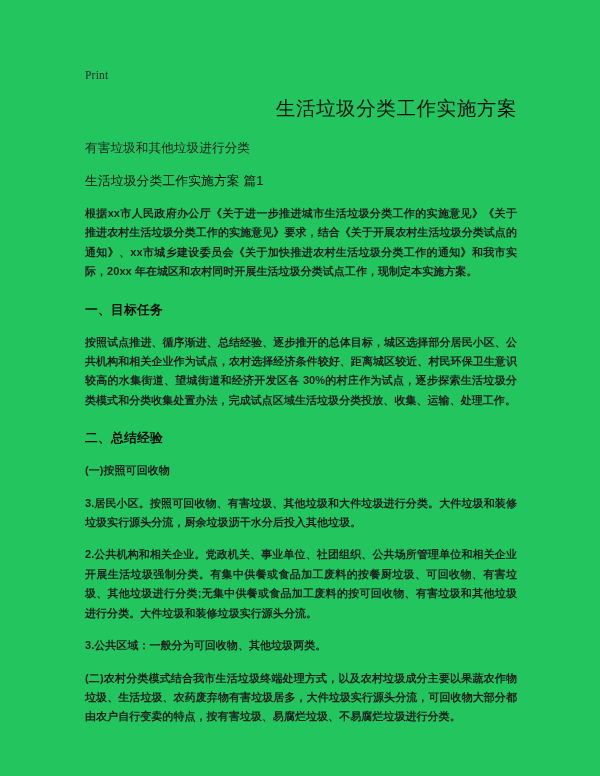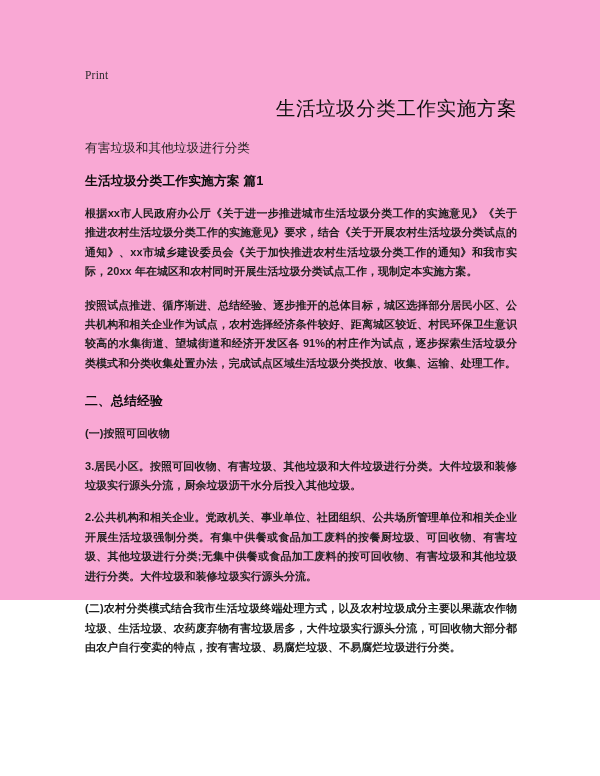--- a/index.html
+++ b/index.html
@@ -11,22 +11,22 @@
     width: 600px;
     height: 776px;
     overflow: hidden;
     font-family: "Liberation Sans", "DejaVu Sans", sans-serif;
     color: #1a1a1a;
     -webkit-font-smoothing: antialiased;
   }
   .page {
     position: relative;
     width: 600px;
-    height: 600px;
-    background: #f9a8d4;
+    height: 776px;
+    background: #22c55e;
     box-sizing: border-box;
   }
   .print-link {
     position: absolute;
     left: 85px;
     top: 68px;
     font-family: "Liberation Serif", "DejaVu Serif", serif;
     font-size: 11.5px;
     line-height: 14px;
     color: #2b2b2b;
@@ -58,21 +58,21 @@
     font-size: 12.6px;
     line-height: 19px;
     font-weight: 400;
     color: #1f1f1f;
     letter-spacing: 0.1px;
   }
   .section-title {
     margin: 13px 0 0 0;
     font-size: 12.8px;
     line-height: 19px;
-    font-weight: bold;
+    font-weight: normal;
     color: #0d0d0d;
     letter-spacing: 0.1px;
   }
   .h-num {
     margin: 18px 0 0 0;
     font-size: 12.8px;
     line-height: 19px;
     font-weight: bold;
     color: #0d0d0d;
     letter-spacing: 0.2px;
@@ -102,28 +102,30 @@
   <div class="doc-body">
 
     <h1 class="doc-title">生活垃圾分类工作实施方案</h1>
 
     <div class="subtitle">有害垃圾和其他垃圾进行分类</div>
 
     <div class="section-title">生活垃圾分类工作实施方案 篇1</div>
 
     <p class="para">根据xx市人民政府办公厅《关于进一步推进城市生活垃圾分类工作的实施意见》《关于推进农村生活垃圾分类工作的实施意见》要求，结合《关于开展农村生活垃圾分类试点的通知》、xx市城乡建设委员会《关于加快推进农村生活垃圾分类工作的通知》和我市实际，20xx 年在城区和农村同时开展生活垃圾分类试点工作，现制定本实施方案。</p>
 
+    <div class="h-num">一、目标任务</div>
 
-    <p class="para">按照试点推进、循序渐进、总结经验、逐步推开的总体目标，城区选择部分居民小区、公共机构和相关企业作为试点，农村选择经济条件较好、距离城区较近、村民环保卫生意识较高的水集街道、望城街道和经济开发区各 91%的村庄作为试点，逐步探索生活垃圾分类模式和分类收集处置办法，完成试点区域生活垃圾分类投放、收集、运输、处理工作。</p>
+    <p class="para">按照试点推进、循序渐进、总结经验、逐步推开的总体目标，城区选择部分居民小区、公共机构和相关企业作为试点，农村选择经济条件较好、距离城区较近、村民环保卫生意识较高的水集街道、望城街道和经济开发区各 30%的村庄作为试点，逐步探索生活垃圾分类模式和分类收集处置办法，完成试点区域生活垃圾分类投放、收集、运输、处理工作。</p>
 
     <div class="h-num">二、总结经验</div>
 
     <p class="para">(一)按照可回收物</p>
 
     <p class="para tight">3.居民小区。按照可回收物、有害垃圾、其他垃圾和大件垃圾进行分类。大件垃圾和装修垃圾实行源头分流，厨余垃圾沥干水分后投入其他垃圾。</p>
 
     <p class="para tight">2.公共机构和相关企业。党政机关、事业单位、社团组织、公共场所管理单位和相关企业开展生活垃圾强制分类。有集中供餐或食品加工废料的按餐厨垃圾、可回收物、有害垃圾、其他垃圾进行分类;无集中供餐或食品加工废料的按可回收物、有害垃圾和其他垃圾进行分类。大件垃圾和装修垃圾实行源头分流。</p>
 
+    <p class="para tight">3.公共区域：一般分为可回收物、其他垃圾两类。</p>
 
     <p class="para tight">(二)农村分类模式结合我市生活垃圾终端处理方式，以及农村垃圾成分主要以果蔬农作物垃圾、生活垃圾、农药废弃物有害垃圾居多，大件垃圾实行源头分流，可回收物大部分都由农户自行变卖的特点，按有害垃圾、易腐烂垃圾、不易腐烂垃圾进行分类。</p>
 
   </div>
 </div>
 
 </body></html>

